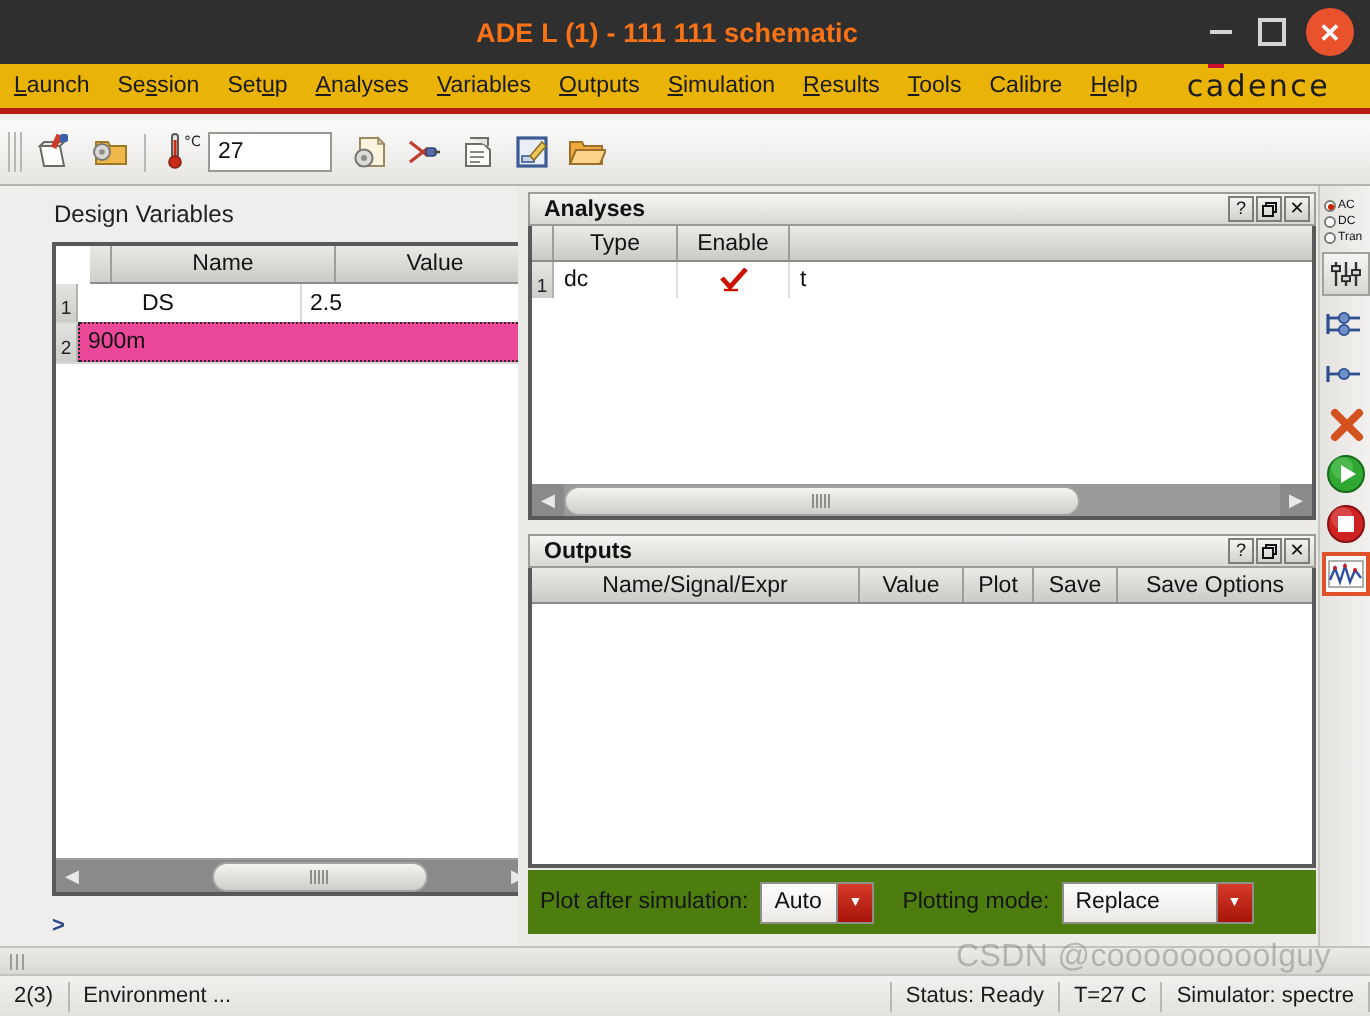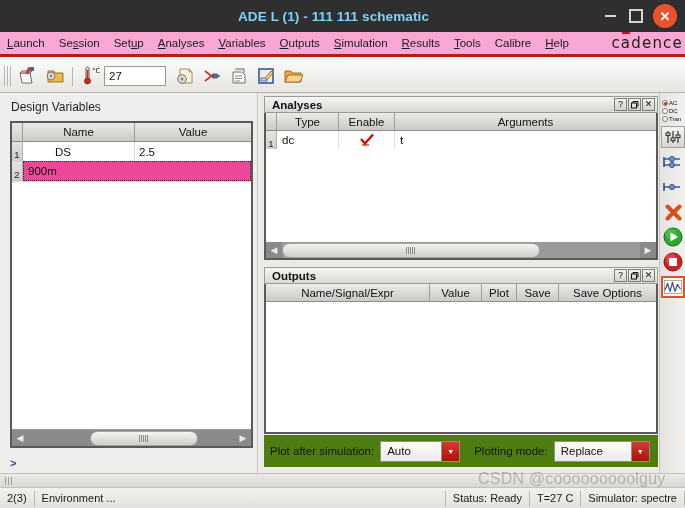--- a/index.html
+++ b/index.html
@@ -22,21 +22,21 @@
   
   .titlebar {
     position: absolute; left: 0; top: 0;
     width: 685px; height: 32px;
     background: #2f2f2f;
     display: flex; align-items: center;
   }
   .titlebar-title {
     flex: 1;
     text-align: center;
-    color: #7dd3fc;
+    color: #f97316;
     font-size: 13.5px;
     font-weight: bold;
     letter-spacing: 0.1px;
     padding-left: 70px;
   }
   .win-btns { display: flex; align-items: center; padding-right: 8px; }
   .win-btn {
     width: 26px; height: 26px;
     display: flex; align-items: center; justify-content: center;
     color: #dcdcdc;
@@ -59,35 +59,35 @@
     font-size: 13px;
     font-weight: bold;
     line-height: 1;
     margin-left: 4px;
   }
 
   
   .menubar {
     position: absolute; left: 0; top: 32px;
     width: 685px; height: 25px;
-    background: #f9a8d4;
+    background: #eab308;
     display: flex; align-items: center;
     border-bottom: 3px solid #b71c13;
   }
   .menu-item {
     padding: 2px 7px;
     font-size: 11.5px;
     color: #1a1a1a;
     cursor: pointer;
     white-space: nowrap;
   }
   .menu-item u { text-decoration: underline; }
   .cadence-logo {
     margin-left: auto;
-    padding-right: 2px;
+    padding-right: 20px;
     font-size: 15px;
     letter-spacing: 1.2px;
     color: #1b1b1b;
     font-family: "DejaVu Sans", sans-serif;
     white-space: nowrap;
   }
   .cadence-logo .cd-a { position: relative; }
   .cadence-logo .cd-a::after {
     content: "";
     position: absolute; left: 1px; top: -2px;
@@ -122,21 +122,21 @@
     background: #fff;
     border: 1px solid #9a9a95;
     font-size: 11.5px;
     padding: 0 4px;
     color: #111;
     font-family: "Liberation Sans", sans-serif;
   }
 
   
   .dv-pane {
-    position: absolute; left: 0; top: 93px;
+    position: absolute; left: 16px; top: 93px;
     width: 258px; height: 380px;
     background: #efeeec;
     border-right: 1px solid #c0c0bb;
   }
   .dv-title {
     padding: 7px 0 6px 11px;
     font-size: 12px;
     color: #1f1f1f;
   }
   .dv-tablebox {
@@ -144,20 +144,21 @@
     width: 243px; height: 327px;
     border: 2px solid #59595a;
     background: #ffffff;
     overflow: hidden;
   }
   .dv-header {
     display: flex;
     height: 19px;
     background: linear-gradient(to bottom, #e9e8e5 0%, #cfcecb 100%);
     border-bottom: 1px solid #8c8c88;
+    margin-left: 17px;
   }
   .dv-corner {
     width: 11px;
     border-right: 1px solid #9d9d99;
     background: linear-gradient(to bottom, #e9e8e5 0%, #cfcecb 100%);
   }
   .dv-hcell {
     display: flex; align-items: center; justify-content: center;
     font-size: 11.5px;
     color: #151515;
@@ -336,21 +337,21 @@
     white-space: nowrap; overflow: hidden;
   }
   .combo-arrow {
     width: 18px; height: 19px;
     margin-left: auto;
     background: linear-gradient(to bottom, #d63b2a 0%, #a71408 100%);
     display: flex; align-items: center; justify-content: center;
     color: #fff; font-size: 7px;
     border-left: 1px solid #8e8e8a;
   }
-  #plot-after-combo { width: 80px; }
+  #plot-after-combo { width: 57px; }
   #plotting-mode-combo { width: 96px; }
 
   
   .icon-strip {
     position: absolute; left: 659px; top: 93px;
     width: 26px; height: 380px;
     background: linear-gradient(to right, #e4e3e0 0%, #f2f1ef 100%);
     border-left: 1px solid #c6c6c1;
     padding-top: 4px;
   }
@@ -588,21 +589,20 @@
               </svg>
           </div>
           <div class="pbtn">✕</div>
         </div>
       </div>
       <div class="panel-body">
         <div class="tbl-header">
           <div class="tbl-corner"></div>
           <div class="tbl-hcell" style="width:62px">Type</div>
           <div class="tbl-hcell" style="width:56px">Enable</div>
-          <div class="tbl-hcell" style="flex:1;border-right:none">Arguments</div>
         </div>
         <div class="tbl-row">
           <div class="tbl-rownum">1</div>
           <div class="tbl-cell" style="width:62px">dc</div>
           <div class="tbl-cell center" style="width:56px">
             <span class="check-red">
               <svg width="14" height="12" viewBox="0 0 14 12">
                 <polyline points="1,5 5,9.5 13,0.5" fill="none" stroke="#cc1100" stroke-width="2.4"></polyline>
                 <line x1="2" y1="11" x2="9" y2="11" stroke="#cc1100" stroke-width="1.2"></line>
               </svg>

